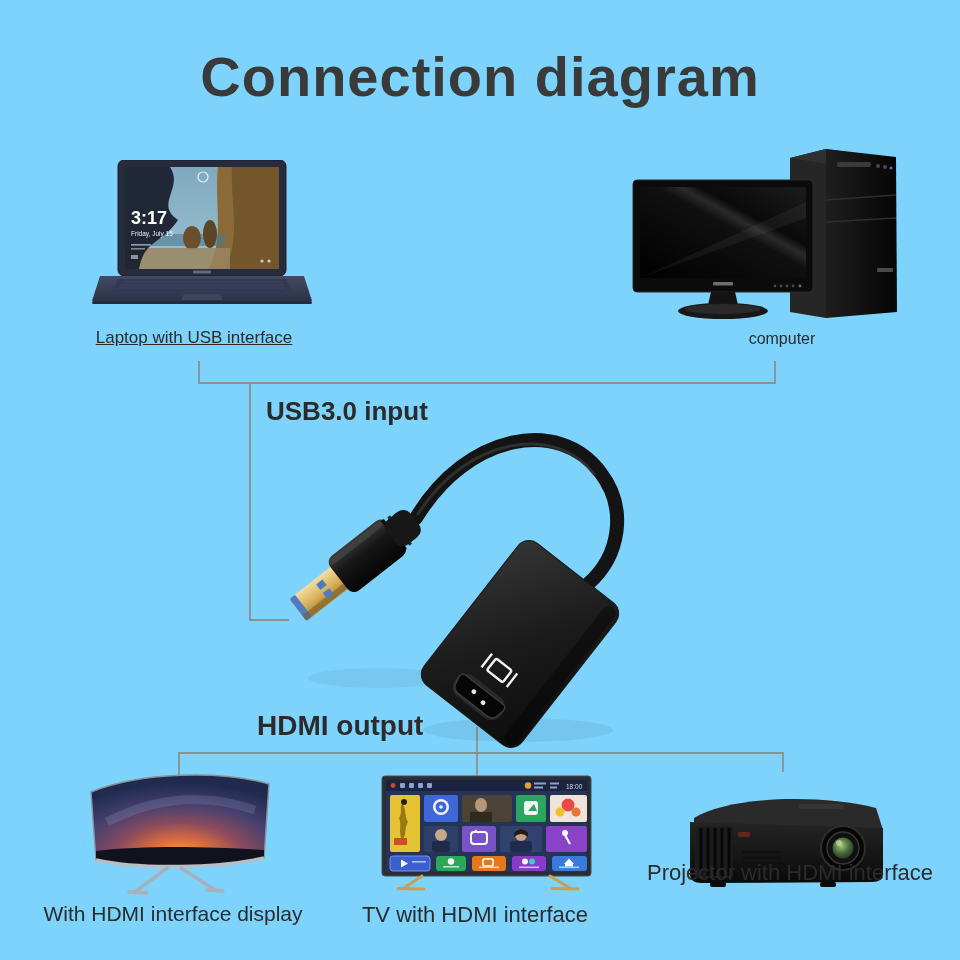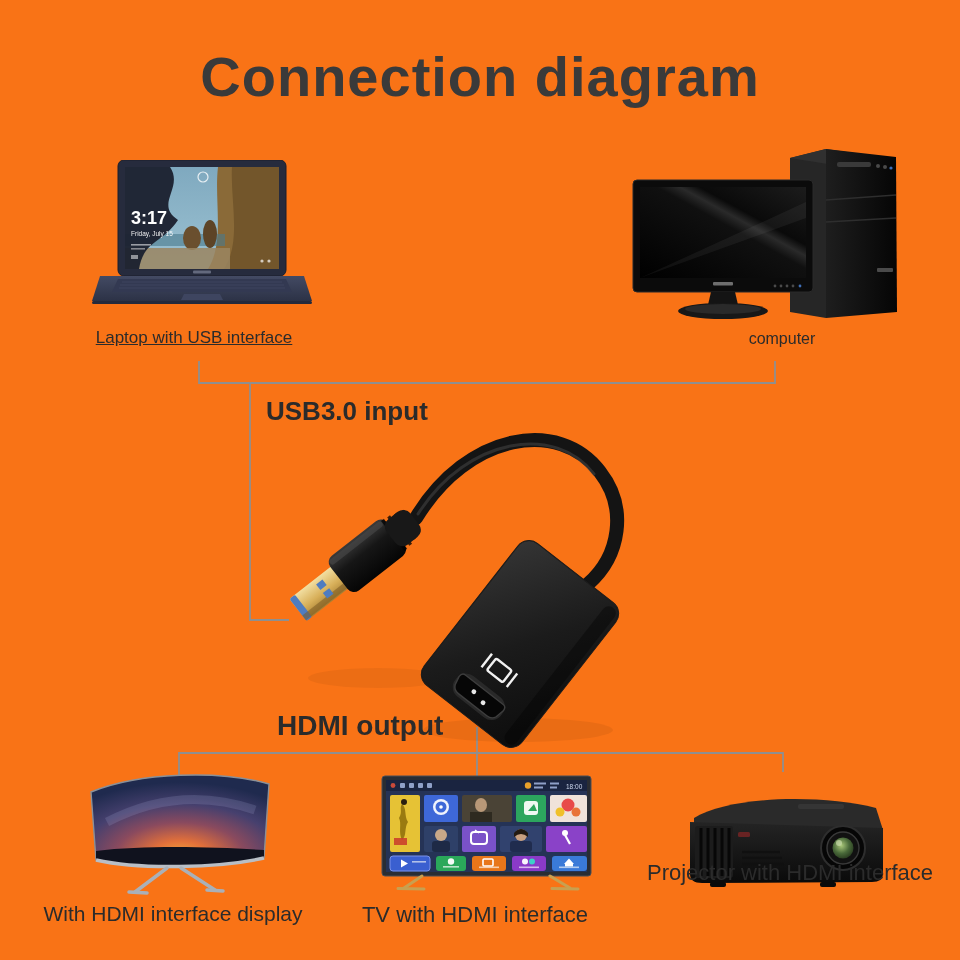--- a/index.html
+++ b/index.html
@@ -1,16 +1,16 @@
 <!DOCTYPE html>
 <html><head>
 <meta charset="utf-8">
 <style>
   html,body{margin:0;padding:0;background:#ffffff;}
-  #canvas{position:relative;width:960px;height:960px;background:#f97316;overflow:hidden;
+  #canvas{position:relative;width:960px;height:960px;background:#7dd3fc;overflow:hidden;
           font-family:"Liberation Sans", sans-serif;color:#2b2b2b;}
   .abs{position:absolute;}
   .title{left:0;right:0;top:44px;text-align:center;font-size:56px;font-weight:bold;
          color:#3a3a3a;letter-spacing:1px;}
   .caption{font-size:22px;color:#2b2b2b;text-align:center;white-space:nowrap;}
   .boldlabel{font-size:26px;font-weight:bold;color:#2b2b2b;white-space:nowrap;}
   svg{display:block;}
 </style>
 </head>
 <body>
@@ -169,21 +169,21 @@
       </g>
       <g>
         <rect x="-29" y="54" width="58" height="26" rx="12" fill="#2b2b2b" opacity="0.9"></rect>
         <path d="M-24,58 L24,58 Q28,58 28,63 L26,72 Q24,77 18,77 L-18,77 Q-24,77 -26,72 L-28,63 Q-28,58 -24,58 Z" fill="#060606" stroke="#3d3d3d" stroke-width="1.4"></path>
         <circle cx="-7" cy="66" r="2.4" fill="#e8e8e8"></circle>
         <circle cx="7" cy="69" r="2.4" fill="#e8e8e8"></circle>
       </g>
     </g>
   </svg>
 
-  <div class="abs boldlabel" style="left:257px;top:710px;font-size:28px;margin-left:20px;">HDMI output</div>
+  <div class="abs boldlabel" style="left:257px;top:710px;font-size:28px;">HDMI output</div>
 
   <svg class="abs" style="left:85px;top:762px;" width="190" height="135" viewBox="0 0 190 135">
     <defs>
       <radialGradient id="nebula" cx="0.5" cy="0.88" r="0.8">
         <stop offset="0" stop-color="#f2a93b"></stop>
           <stop offset="0.2" stop-color="#e2703a"></stop>
         <stop offset="0.45" stop-color="#8a4a5e"></stop>
           <stop offset="0.7" stop-color="#46406e"></stop>
         <stop offset="1" stop-color="#1f2a4e"></stop>
       </radialGradient>

